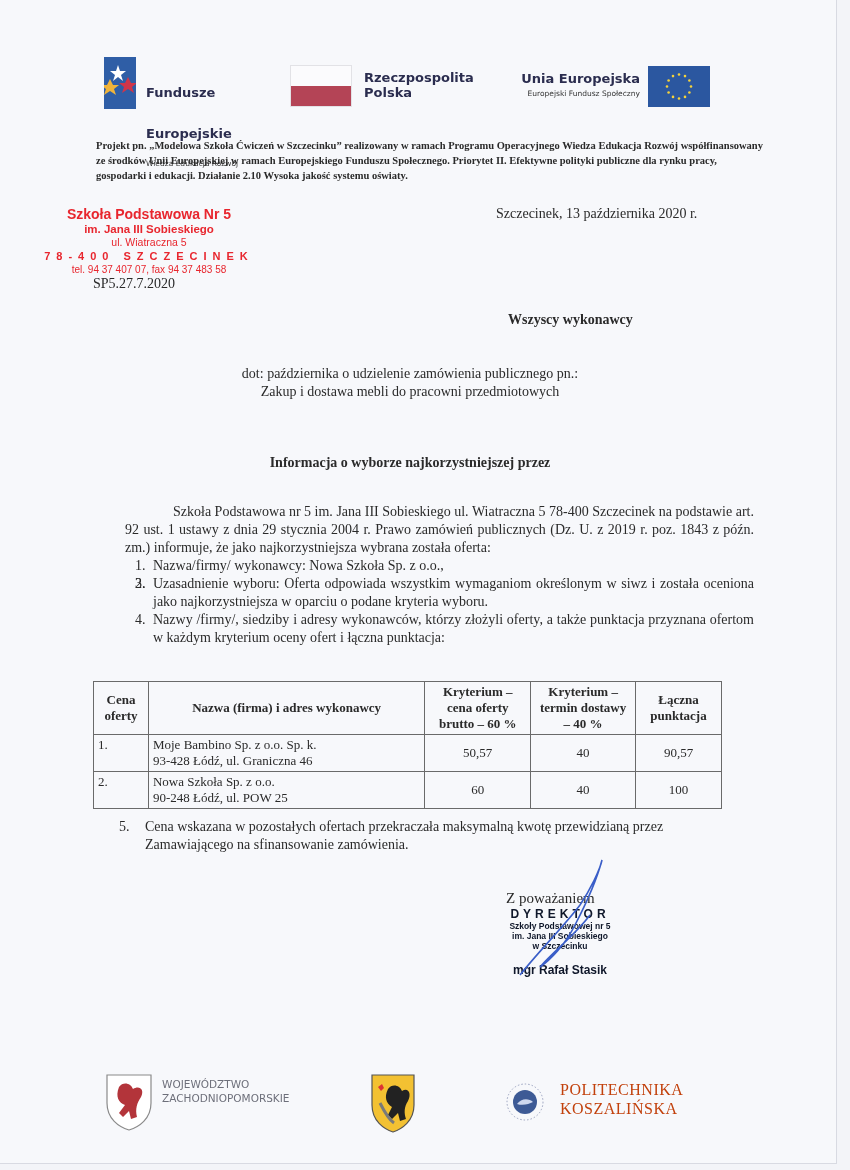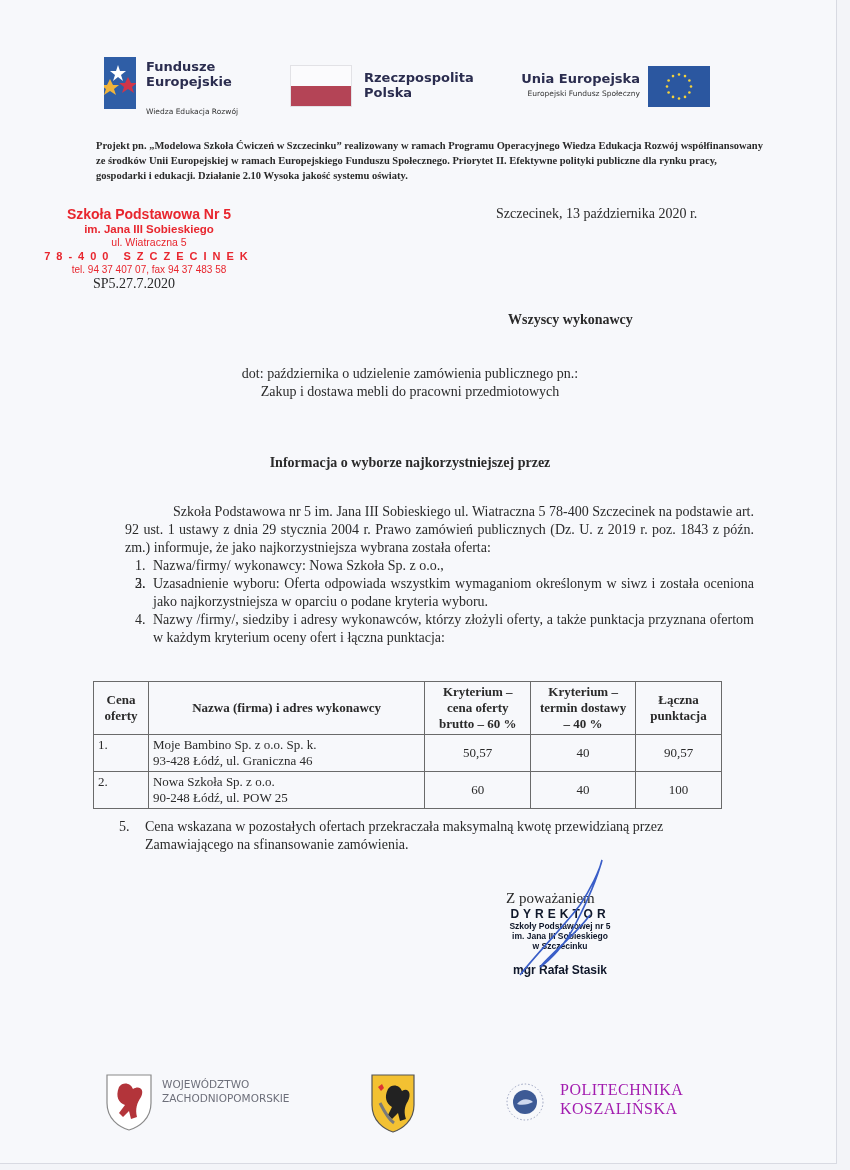--- a/index.html
+++ b/index.html
@@ -3,21 +3,21 @@
 <meta charset="utf-8">
 <style>
   html, body { margin:0; padding:0; }
   body { width:850px; height:1170px; background:#f3f4f8; position:relative; overflow:hidden; font-family:"Liberation Serif", serif; color:#2a2a2a; }
   .page { position:absolute; left:0; top:0; width:836px; height:1163px; background:#f7f8fb; border-right:1px solid #d8dae2; border-bottom:1px solid #d8dae2; }
   .abs { position:absolute; }
 
   
   .fe-logo { left:104px; top:57px; width:32px; height:52px; background:#2f5ea6; }
   .fe-text { left:146px; top:59px; font-family:"DejaVu Sans", sans-serif; color:#2b2d4f; }
-  .fe-t1 { font-size:13px; font-weight:bold; line-height:15px; }
+  .fe-t1 { font-size:13px; font-weight:bold; line-height:15px;margin-top:26px; }
   .fe-t2 { font-size:7.5px; margin-top:18px; color:#333; }
   .pl-flag { left:290px; top:65px; width:60px; height:40px; border:1px solid #e2e2e6; }
   .pl-flag .w { height:20px; background:#fbfbfd; }
   .pl-flag .r { height:20px; background:#b44456; }
   .pl-text { left:364px; top:70px; font-family:"DejaVu Sans", sans-serif; font-size:13px; font-weight:bold; line-height:15px; color:#2b2d4f; }
   .ue-text { left:508px; top:71px; font-family:"DejaVu Sans", sans-serif; text-align:right; width:132px; color:#2b2d4f; }
   .ue-t1 { font-size:13px; font-weight:bold; }
   .ue-t2 { font-size:7.5px; margin-top:3px; color:#333; }
   .eu-flag { left:648px; top:66px; width:62px; height:41px; background:#2b57a0; }
 
@@ -57,21 +57,21 @@
   .sig-stamp { left:480px; top:907px; width:160px; text-align:center; color:#0f172a; font-family:"Liberation Sans", sans-serif; font-weight:bold; }
   .sig-stamp .d { font-size:12px; letter-spacing:4px; line-height:14px; }
   .sig-stamp .s { font-size:8.5px; line-height:10px; }
   .sig-stamp .n { font-size:12px; margin-top:12px; }
   .signature { left:480px; top:855px; width:160px; height:130px; }
 
   .wz-crest { left:105px; top:1073px; width:48px; height:58px; }
   .wz-text { left:162px; top:1077px; font-family:"DejaVu Sans", sans-serif; font-size:10.5px; line-height:14px; color:#6d6f7a; }
   .pow-crest { left:370px; top:1073px; width:46px; height:60px; }
   .pk-logo { left:505px; top:1082px; width:40px; height:40px; }
-  .pk-text { left:560px; top:1080px; font-size:16px; line-height:19px; color:#a21caf; letter-spacing:0.5px; }
+  .pk-text { left:560px; top:1080px; font-size:16px; line-height:19px; color:#c2410c; letter-spacing:0.5px; }
 </style>
 </head>
 <body>
 
 <div class="page">
 
   <div class="abs fe-logo">
     <svg width="32" height="52" viewBox="0 0 32 52">
       <rect width="32" height="52" fill="#2f5ea6"></rect>
       <polygon points="14,8 16,14 22,14 17,18 19,24 14,20 9,24 11,18 6,14 12,14" fill="#ffffff"></polygon>

